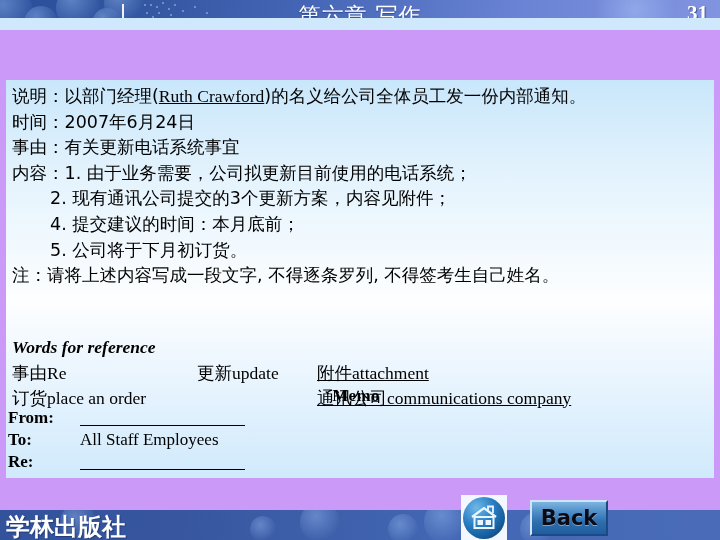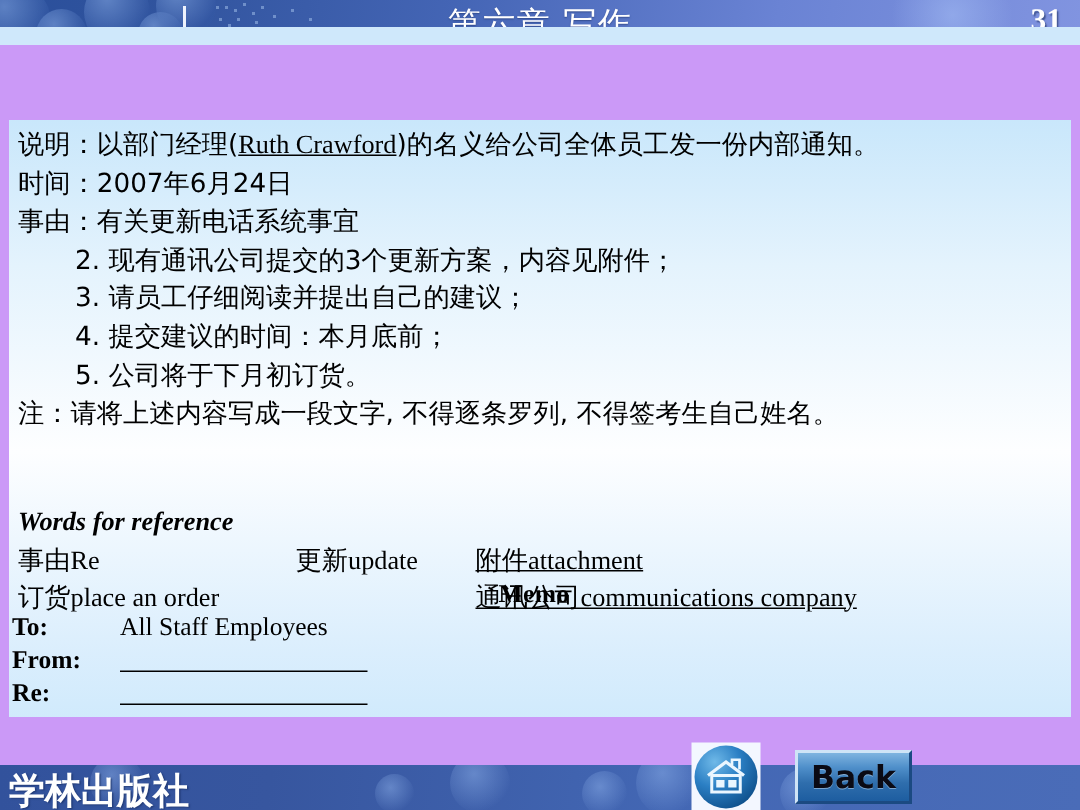--- a/index.html
+++ b/index.html
@@ -190,25 +190,25 @@
       <div class="body-text">
         <div class="row">
           <span>说明：</span><span>以部门经理(</span><span class="u lat">Ruth Crawford</span><span>)的名义给公司全体员工发一份内部通知。</span>
         </div>
         <div class="row">
           <span>时间：</span><span>2007年6月24日</span>
         </div>
         <div class="row">
           <span>事由：</span><span>有关更新电话系统事宜</span>
         </div>
+        <div class="row">
+          <span>内容：</span><span>1. 由于业务需要，公司拟更新目前使用的电话系统；</span>
+        </div>
         <div class="row indent">
           <span>2. 现有通讯公司提交的3个更新方案，内容见附件；</span>
-        </div>
-        <div class="row indent">
-          <span>3. 请员工仔细阅读并提出自己的建议；</span>
         </div>
         <div class="row indent">
           <span>4. 提交建议的时间：本月底前；</span>
         </div>
         <div class="row indent">
           <span>5. 公司将于下月初订货。</span>
         </div>
         <div class="row">
           <span>注：请将上述内容写成一段文字, 不得逐条罗列, 不得签考生自己姓名。</span>
         </div>
@@ -222,24 +222,24 @@
           <span class="c3 r1">附件attachment</span>
           <span class="c1 r2">订货place an order</span>
           <span class="c3 r2">通讯公司communications company</span>
         </div>
       </div>
 
       <div class="memo">
         <div class="memo-title">Memo</div>
         <div class="memo-rows">
           <div class="memo-row">
+            <span class="memo-key">From:</span><span class="memo-line"></span>
+          </div>
+          <div class="memo-row">
             <span class="memo-key">To:</span><span class="memo-val">All Staff Employees</span>
-          </div>
-          <div class="memo-row">
-            <span class="memo-key">From:</span><span class="memo-line"></span>
           </div>
           <div class="memo-row">
             <span class="memo-key">Re:</span><span class="memo-line"></span>
           </div>
           <div class="memo-row">
             <span class="memo-key">Date:</span><span class="memo-line"></span>
           </div>
         </div>
       </div>
 

